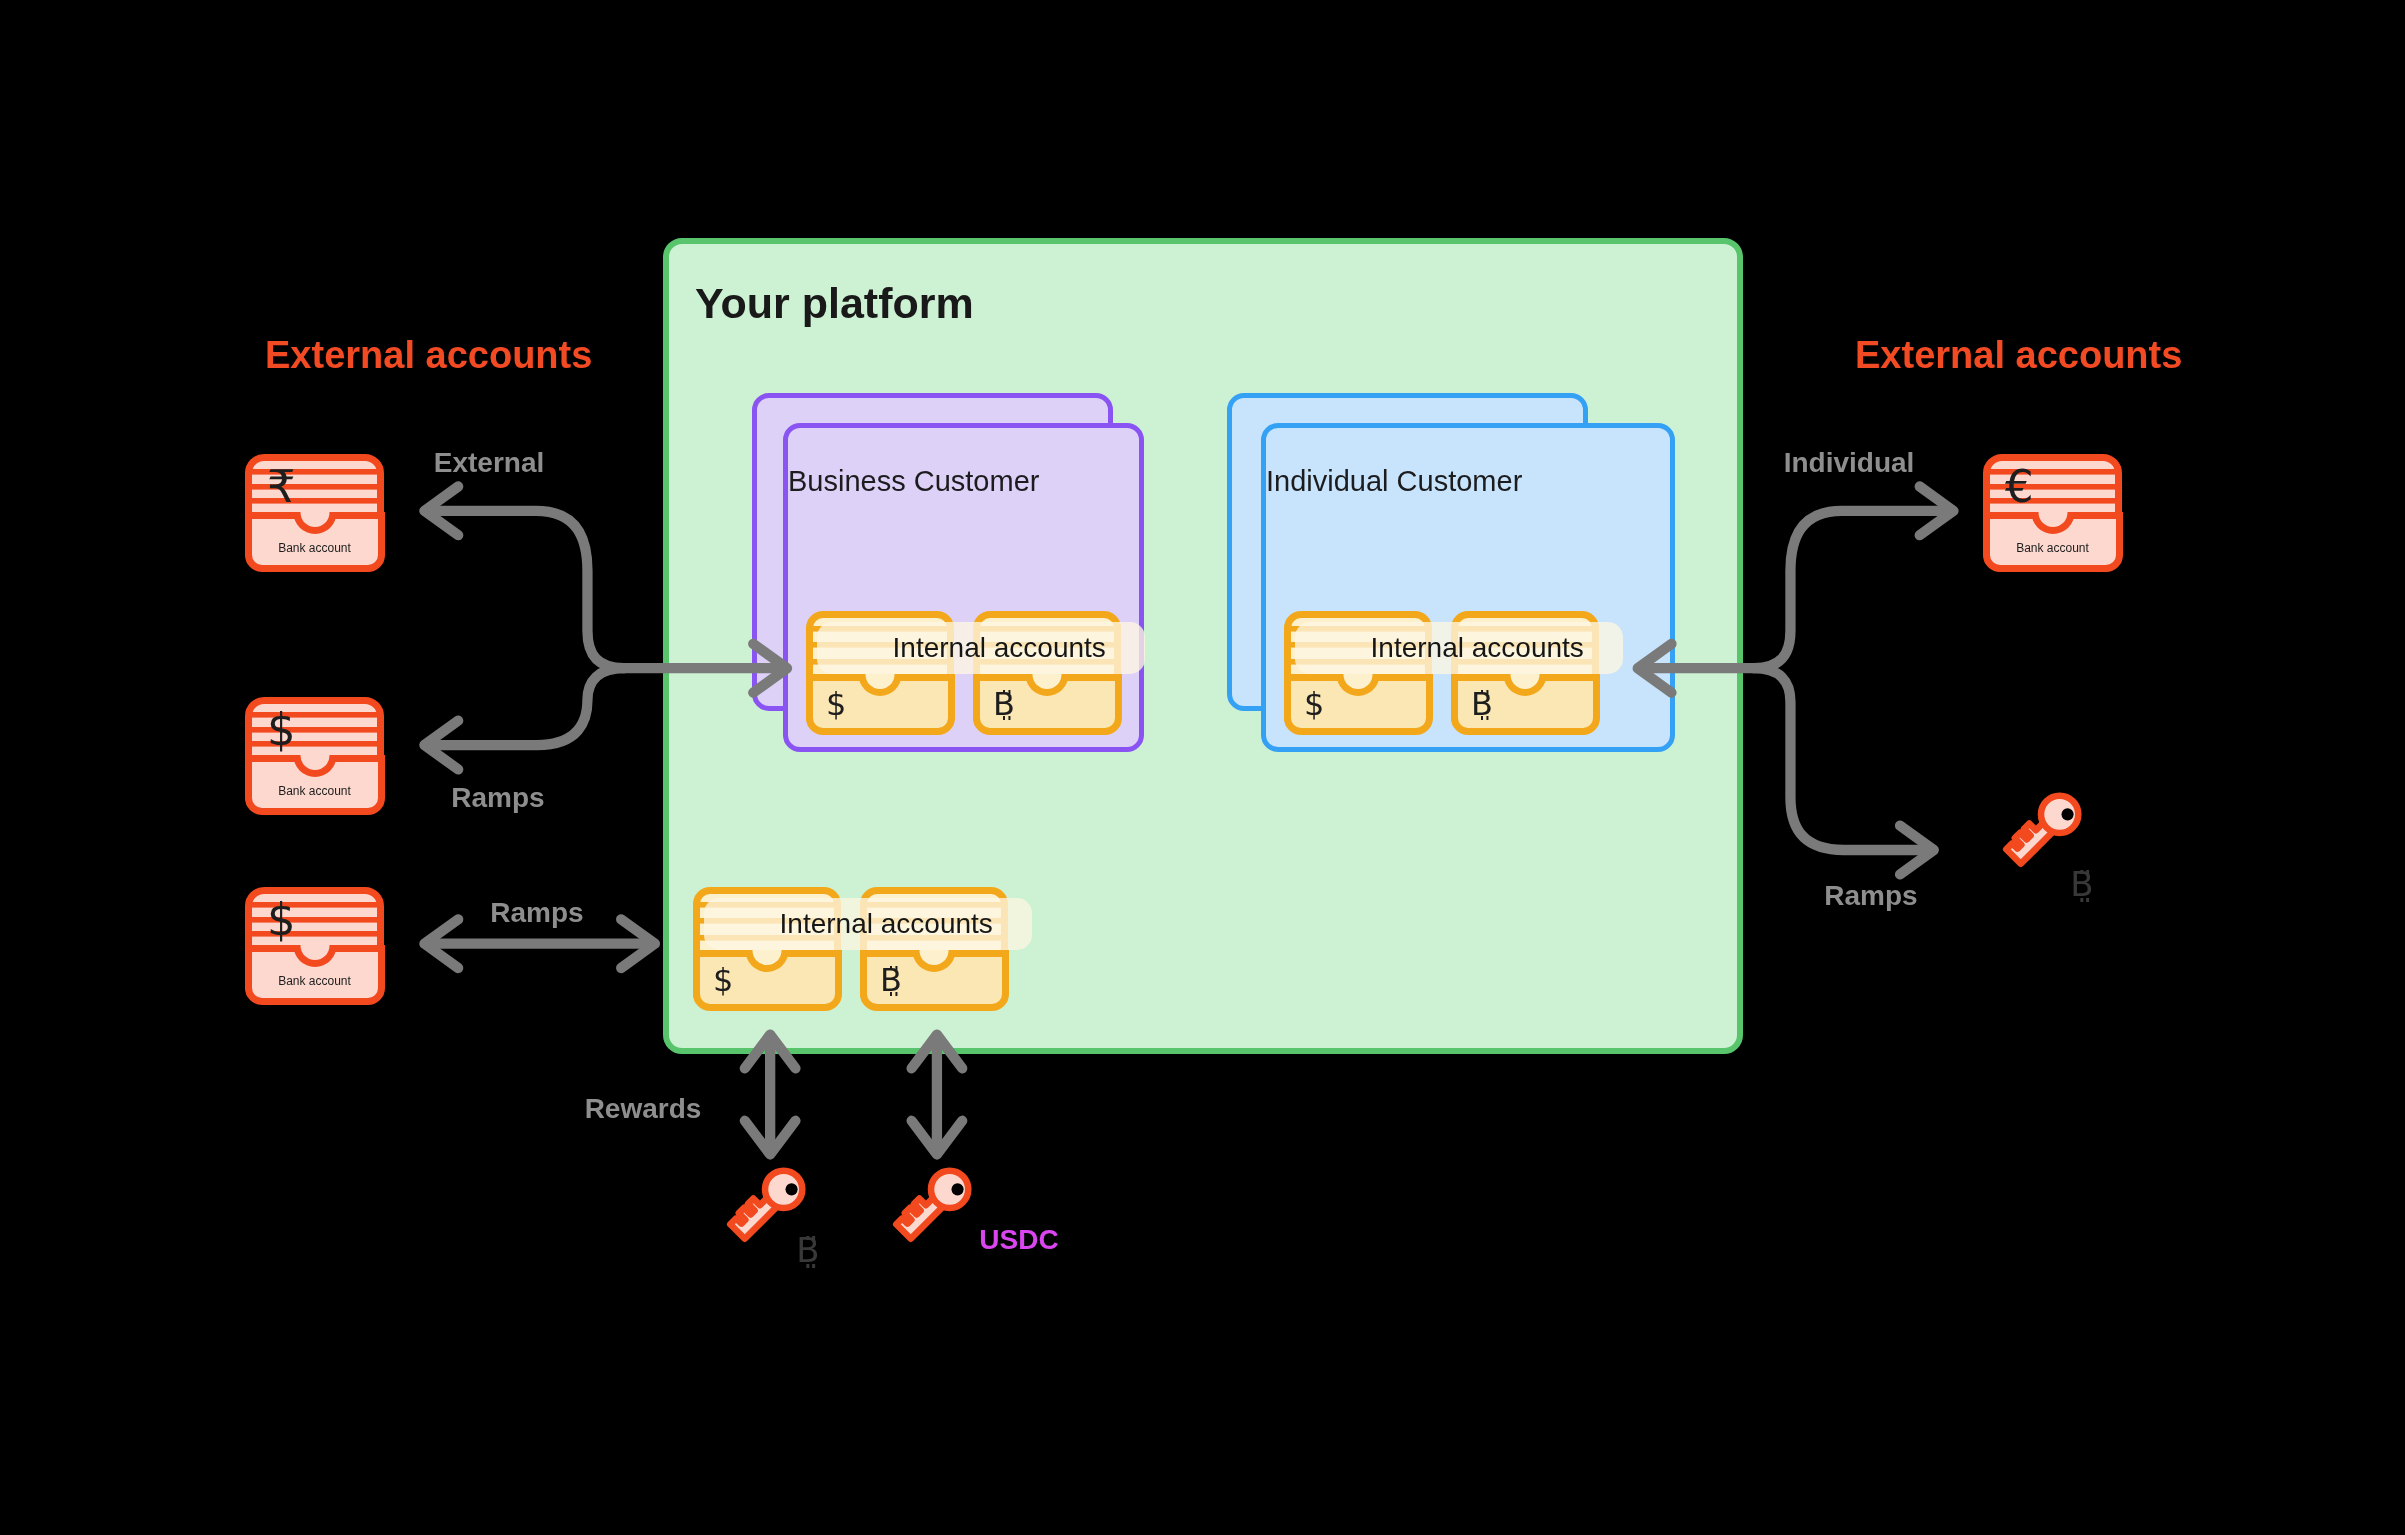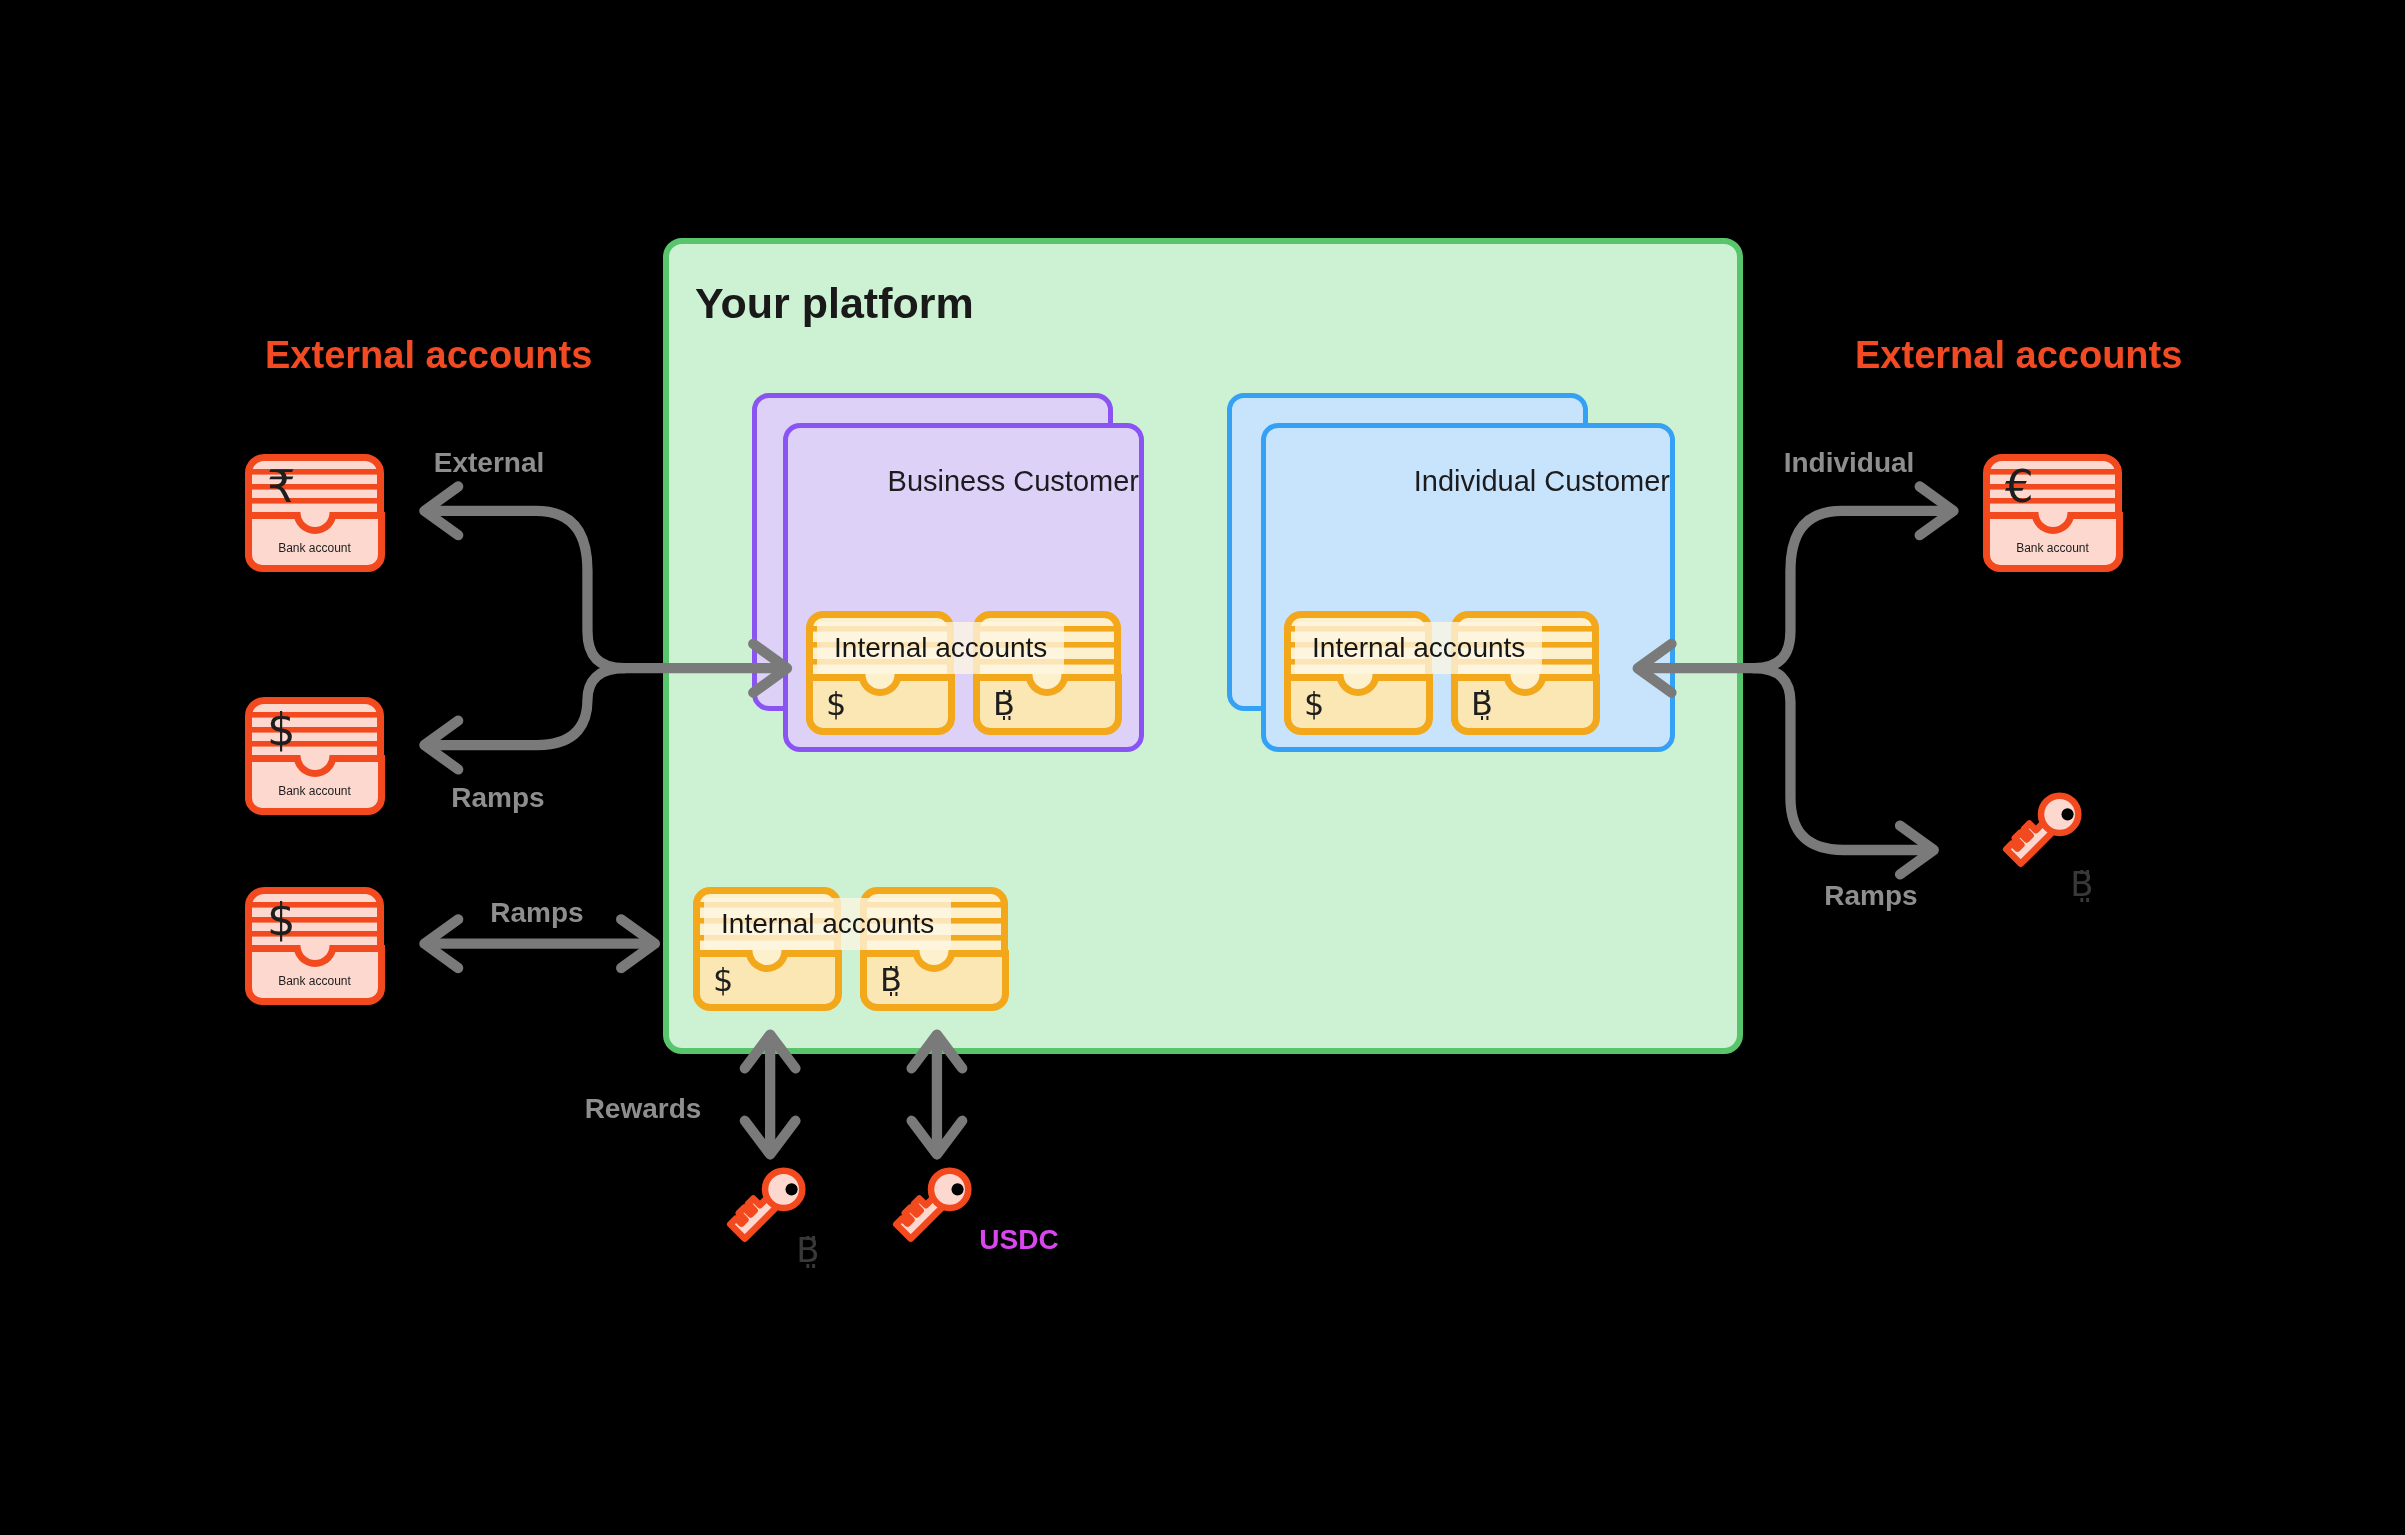--- a/index.html
+++ b/index.html
@@ -6,43 +6,43 @@
   body{width:2406px;height:1536px;position:relative;overflow:hidden;
        font-family:"Liberation Sans","DejaVu Sans",sans-serif;}
   
   .platform{position:absolute;left:663px;top:238px;width:1080px;height:816px;
     background:#cdf2d3;border:6.6px solid #58c46c;border-radius:19px;box-sizing:border-box;}
   .platform-title{position:absolute;left:695px;top:279px;font-size:43px;font-weight:700;color:#191919;}
   
   .card{position:absolute;border:5.6px solid;border-radius:17px;box-sizing:border-box;}
   .card.purple{border-color:#8a54f3;background:#ddd1f8;}
   .card.blue{border-color:#35a1f4;background:#c7e4fc;}
-  .card-title{position:absolute;left:0;right:0;top:37px;text-align:right;
+  .card-title{position:absolute;left:0;right:0;top:37px;text-align:left;
     font-size:29px;font-weight:500;color:#1c1c1e;}
   
   .wgroup{position:absolute;width:315px;height:123px;}
   .wallet{position:absolute;top:0;width:148px;height:123px;background:#fdf0cd;
     border:7.5px solid #f3a81b;border-radius:17px;box-sizing:border-box;}
   .wallet .stripes{position:absolute;left:0;right:0;top:0;height:56px;
     background:linear-gradient(#f3a81b,#f3a81b) 0 7.5px/100% 5.6px no-repeat,
                linear-gradient(#f3a81b,#f3a81b) 0 24px/100% 5.6px no-repeat,
                linear-gradient(#f3a81b,#f3a81b) 0 41px/100% 5.6px no-repeat;}
   .pocket{position:absolute;left:-7.5px;right:-7.5px;bottom:-7.5px;border:7.5px solid;
     border-radius:0 0 17px 17px;box-sizing:border-box;}
   .wallet .pocket{top:56px;border-color:#f3a81b;background:#fbe7b4;}
   .notch{position:absolute;top:-7.5px;left:50%;transform:translateX(-50%);
     width:43px;height:22.5px;border:7.5px solid;border-top:none;
     border-radius:0 0 22.5px 22.5px;box-sizing:border-box;}
   .wallet .notch{border-color:#f3a81b;background:#fdf0cd;}
   .wcur{position:absolute;left:13px;bottom:7.5px;font-size:32px;font-weight:500;color:#1e1e1e;
     font-family:"DejaVu Sans",sans-serif;line-height:1;}
-  .band{position:absolute;left:11.2px;top:11.2px;width:247px;height:52px;
-    background:rgba(253,246,226,.78);border-radius:4px;
+  .band{position:absolute;left:11.2px;top:11.2px;width:292px;height:52px;
+    background:rgba(253,246,226,.78);border-radius:15px;
     display:flex;align-items:center;justify-content:center;
-    font-size:28px;font-weight:500;color:#161616;}
+    font-size:28px;font-weight:500;color:#161616;padding-left:36px;}
   
   .bank{position:absolute;width:139px;height:117px;background:#fcd8cf;
     border:7.5px solid #f2491f;border-radius:19px;box-sizing:border-box;}
   .bank .stripes{position:absolute;left:0;right:0;top:0;height:51px;
     background:linear-gradient(#f2491f,#f2491f) 0 7.5px/100% 5.6px no-repeat,
                linear-gradient(#f2491f,#f2491f) 0 22.5px/100% 5.6px no-repeat,
                linear-gradient(#f2491f,#f2491f) 0 37px/100% 5.6px no-repeat;}
   .bank .pocket{top:51px;border-color:#f2491f;background:#fcd8cf;}
   .bank .notch{border-color:#f2491f;background:#fcd8cf;}
   .bcur{position:absolute;left:15px;top:1.9px;font-size:45px;font-weight:500;color:#1e1e1e;

